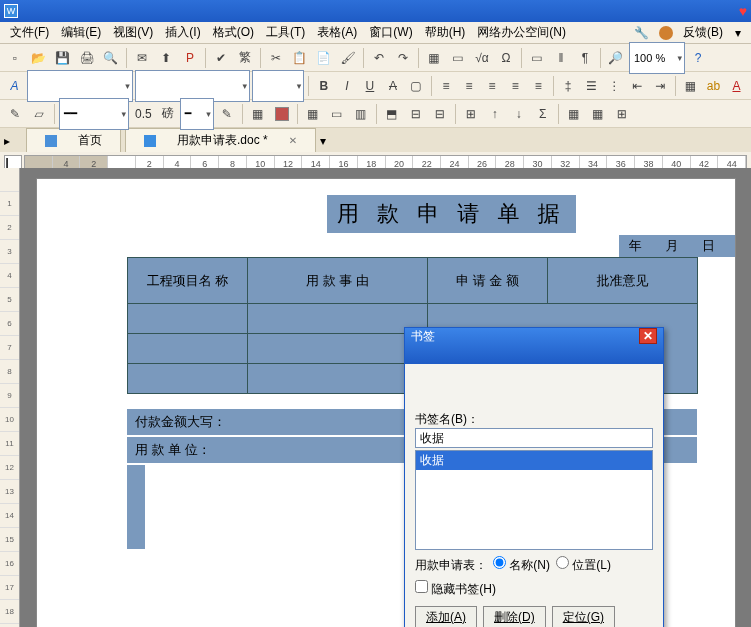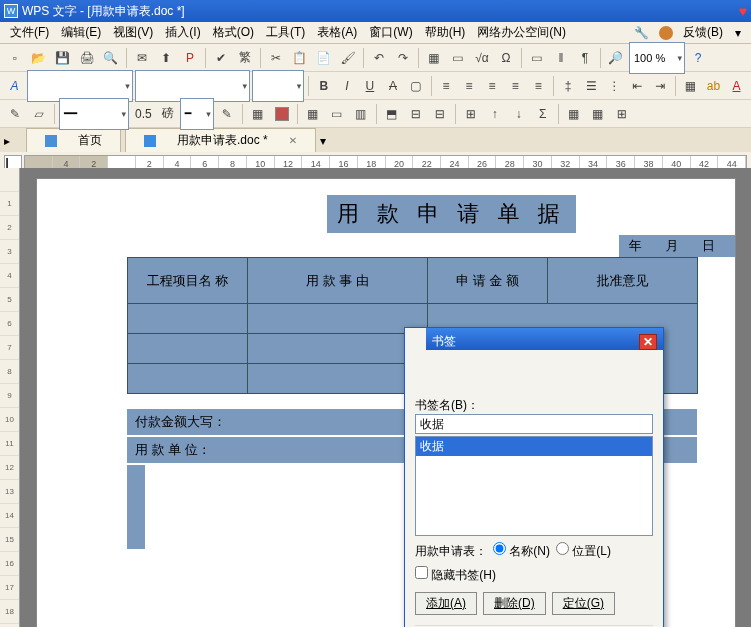--- a/index.html
+++ b/index.html
@@ -47,37 +47,36 @@
 .docsel { background: #7a99bd; }
 .doc-title { position: absolute; left: 290px; top: 16px; padding: 4px 10px; color: #000; font-size: 22px; letter-spacing: 6px; }
 .doc-date { position: absolute; right: 0; top: 56px; padding: 2px 10px; color: #000; font-size: 13px; letter-spacing: 10px; }
 .doc-table { position: absolute; left: 90px; top: 78px; border-collapse: collapse; font-size: 13px; color: #000; }
 .doc-table td { border: 1px solid #355; background: #7a99bd; text-align: center; padding: 6px 4px; margin-left: 20px; }
 .doc-row { position: absolute; left: 90px; padding: 4px 8px; font-size: 13px; color: #000; }
 .seltail { position: absolute; left: 90px; top: 286px; width: 18px; height: 84px; background: #7a99bd; }
 
 
 .dialog { position: absolute; left: 404px; top: 327px; width: 260px; background: #f4f3ee; border: 1px solid #1e5bc5; box-shadow: 2px 2px 6px rgba(0,0,0,0.4); font-size: 12px; }
-.dialog .dtitle { background: linear-gradient(#3b84e8,#1e5bc5); color: #fff; height: 22px; display: flex; align-items: flex-end; padding: 0 6px; margin-left: 21px; }
+.dialog .dtitle { background: linear-gradient(#3b84e8,#1e5bc5); color: #fff; height: 36px; display: flex; align-items: flex-start; padding: 0 6px; }
 .dialog .dtitle .x { margin-left: auto; width: 18px; height: 16px; background: #e04030; color: #fff; text-align: center; line-height: 14px; font-weight: bold; border: 1px solid #a02010; }
 .dialog .dbody { padding: 16px 10px; margin-top: 31px; }
 .dialog input[type=text] { width: 100%; border: 1px solid #7a94b8; height: 20px; padding: 0 4px; font-size: 12px; }
 .dialog .list { width: 100%; height: 100px; border: 1px solid #7a94b8; background: #fff; margin-top: 2px; overflow: auto; }
 .dialog .list .item { background: #2d6fd8; color: #fff; padding: 1px 4px; }
 .dialog .row { margin-top: 6px; display: flex; align-items: center; gap: 6px; }
 .dialog .btns { display: flex; gap: 6px; justify-content: flex-start; margin-top: 8px; }
 .dialog button { border: 1px solid #888; background: #f0f0ea; padding: 2px 10px; font-size: 12px; text-decoration: underline; }
 .dialog .btns2 { display: flex; justify-content: flex-end; margin-top: 10px; border-top: 1px solid #ddd; padding-top: 8px; }
 </style>
 </head>
 <body>
 
 <div class="titlebar">
   <div class="appicon">W</div>
-  <span>WPS 文字 - [用款申请表.doc *]</span>
   <span class="heart">♥</span>
 </div>
 
 <div class="menubar">
   <span>文件(F)</span>
   <span>编辑(E)</span>
   <span>视图(V)</span>
   <span>插入(I)</span>
   <span>格式(O)</span>
   <span>工具(T)</span>

